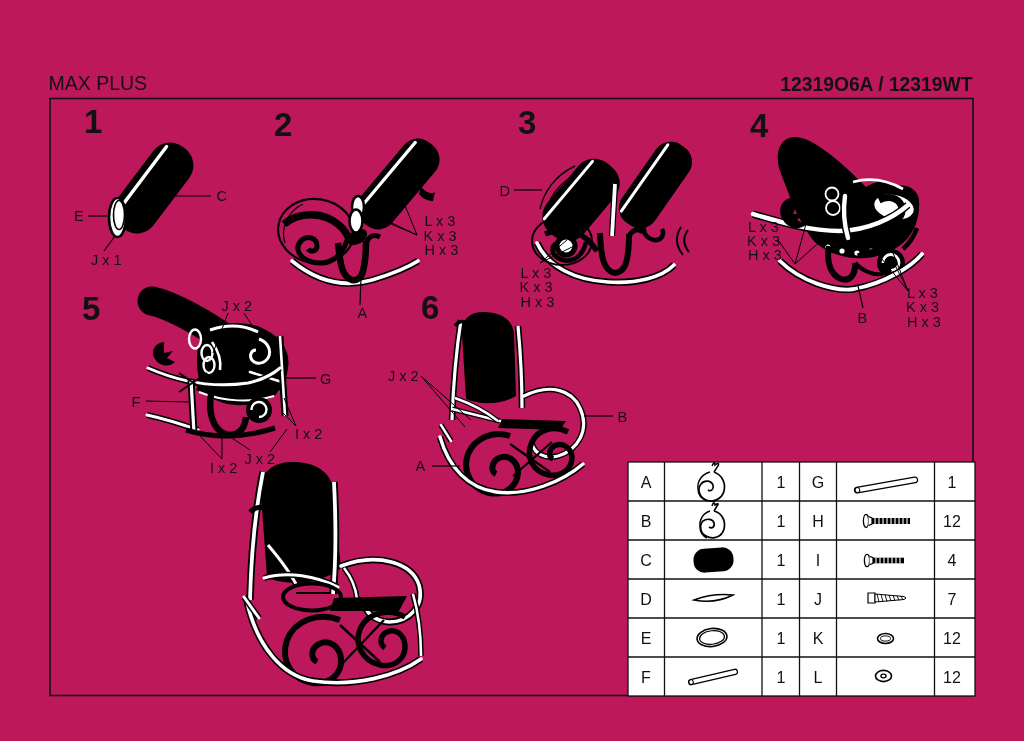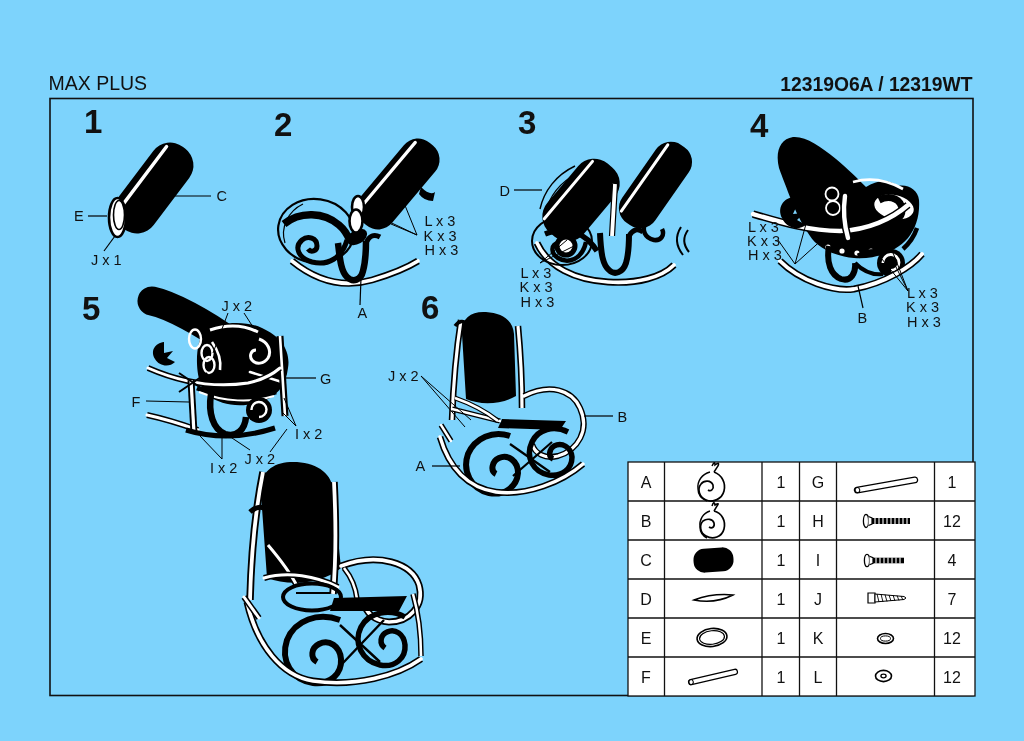--- a/index.html
+++ b/index.html
@@ -1,16 +1,16 @@
 <!DOCTYPE html>
 <html><head>
 <meta charset="utf-8">
 <style>
   html,body{margin:0;padding:0;background:#fff;}
-  #page{position:relative;width:1024px;height:741px;background:#7dd3fc;overflow:hidden;
+  #page{position:relative;width:1024px;height:741px;background:#be185d;overflow:hidden;
         font-family:"Liberation Sans", sans-serif;}
   svg{position:absolute;left:0;top:0;}
   text{font-family:"Liberation Sans", sans-serif;fill:#111;}
   .lbl{font-size:14.5px;}
   .num{font-size:33px;font-weight:bold;}
 </style>
 </head>
 <body>
 <div id="page">
 <svg width="1024" height="741" viewBox="0 0 1024 741">

